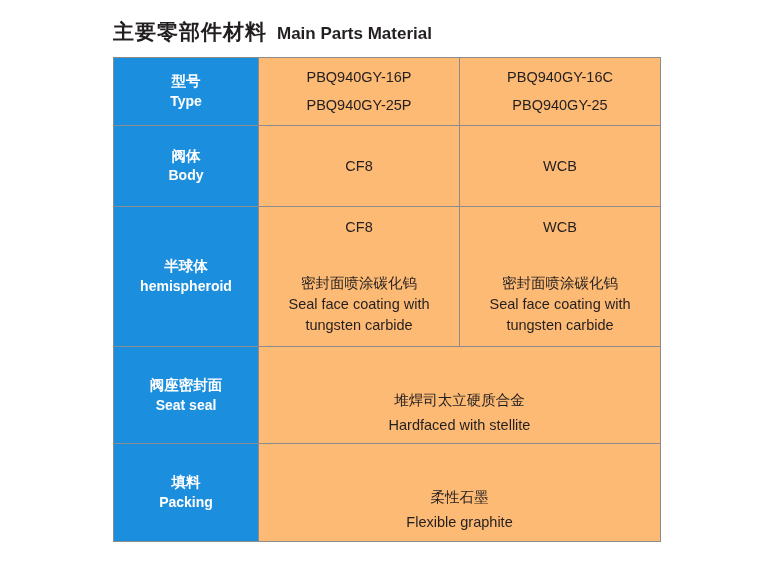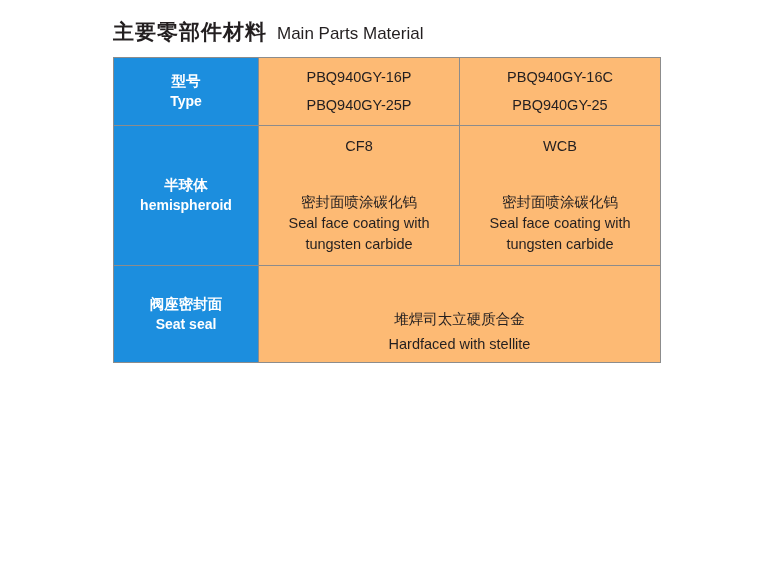--- a/index.html
+++ b/index.html
@@ -29,21 +29,21 @@
     gap: 10px;
   }
   .title-cn {
     font-size: 21px;
     font-weight: bold;
     letter-spacing: 1px;
     color: #231f20;
   }
   .title-en {
     font-size: 17px;
-    font-weight: normal;
+    font-weight: bold;
     color: #231f20;
   }
   table.parts {
     position: absolute;
     left: 113px;
     top: 57px;
     width: 548px;
     border-collapse: collapse;
     table-layout: fixed;
   }
@@ -109,20 +109,32 @@
         <td class="val">
           <span class="ln en">PBQ940GY-16P</span>
           <span class="ln en">PBQ940GY-25P</span>
         </td>
         <td class="val">
           <span class="ln en">PBQ940GY-16C</span>
           <span class="ln en">PBQ940GY-25</span>
         </td>
       </tr>
 
+      <tr class="r-body">
+        <td class="label">
+          <span class="cn">阀体</span>
+          <span class="en">Body</span>
+        </td>
+        <td class="val" style="height:68px">
+          <span class="ln en">CF8</span>
+        </td>
+        <td class="val">
+          <span class="ln en">WCB</span>
+        </td>
+      </tr>
 
       <tr class="r-hemi">
         <td class="label">
           <span class="cn">半球体</span>
           <span class="en">hemispheroid</span>
         </td>
         <td class="val">
           <span class="ln en">CF8</span>
           <span class="ln cn">密封面喷涂碳化钨</span>
           <span class="ln en">Seal face coating with</span>
@@ -141,16 +153,26 @@
           <span class="cn">阀座密封面</span>
           <span class="en">Seat seal</span>
         </td>
         <td class="val" colspan="2" style="height:74px">
           <span class="ln cn">堆焊司太立硬质合金</span>
           <span class="ln en">Hardfaced with stellite</span>
         </td>
       </tr>
 
 
+      <tr class="r-pack">
+        <td class="label">
+          <span class="cn">填料</span>
+          <span class="en">Packing</span>
+        </td>
+        <td class="val" colspan="2" style="height:74px">
+          <span class="ln cn">柔性石墨</span>
+          <span class="ln en">Flexible graphite</span>
+        </td>
+      </tr>
     </tbody>
   </table>
 
 </div>
 
 </body></html>

